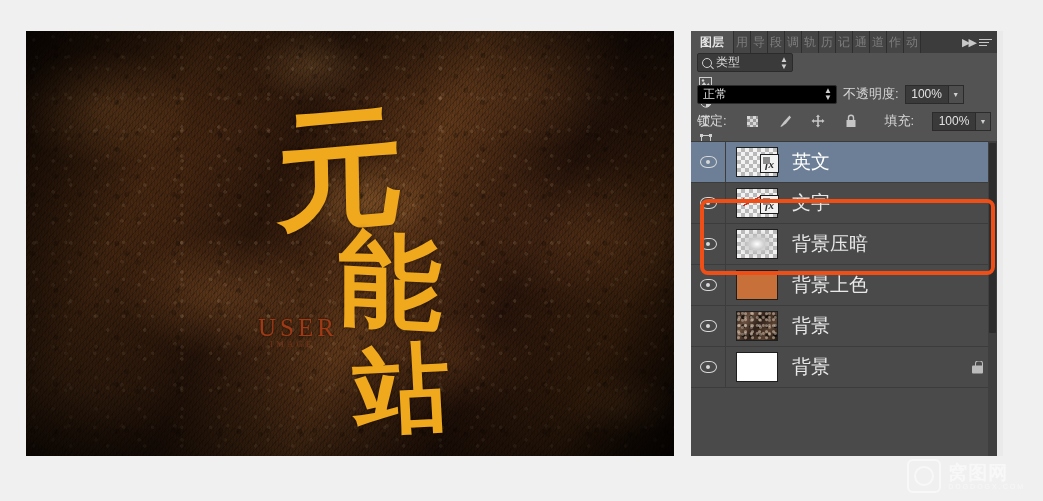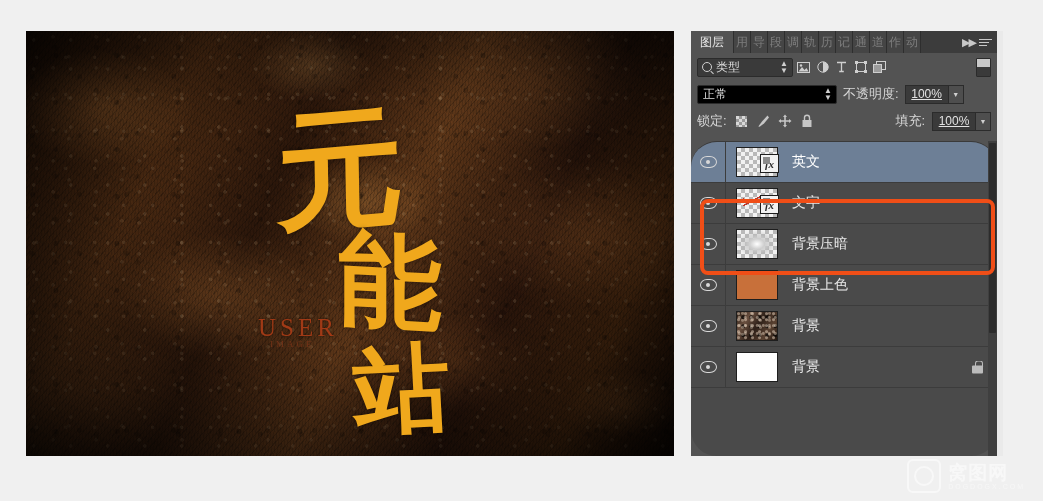--- a/index.html
+++ b/index.html
@@ -92,36 +92,37 @@
   
   #tab-strip{
     position:relative;height:22px;background:#3c3c3c;
     display:flex;align-items:flex-end;overflow:hidden;
   }
   .tab{
     height:22px;line-height:22px;padding:0 9px;
     background:#454545;color:#8a8a8a;font-size:12px;
     border-right:1px solid #2e2e2e;white-space:nowrap;
   }
-  .tab.active{background:#535353;color:#e6e6e6;font-weight:normal;}
+  .tab.active{background:#535353;color:#e6e6e6;font-weight:bold;}
   .tab.clipped{padding:0 2px;color:#7d7d7d;overflow:hidden;max-width:13px;}
   #tab-right{
     position:absolute;right:0;top:0;height:22px;
     display:flex;align-items:center;gap:4px;padding-right:5px;background:#3c3c3c;
   }
   .chev{color:#c8c8c8;font-size:11px;letter-spacing:-2px;}
   .burger{display:inline-block;width:13px;}
   .burger i{display:block;height:1px;background:#c8c8c8;margin:2px 0;}
   .burger i:nth-child(2){width:10px;}
   .burger i:nth-child(3){width:8px;}
 
   
   #filter-row{
-    height:28px;display:flex;align-items:center;padding:0 6px;gap:2px;
+    height:28px;display:flex;align-items:flex-start;padding:0 6px;gap:2px;
     background:#535353;
+    flex-direction:column;
   }
   #type-select{
     width:96px;height:19px;background:#3a3a3a;border:1px solid #2b2b2b;
     border-radius:2px;display:flex;align-items:center;padding:0 4px;
     color:#dcdcdc;font-size:12px;position:relative;box-sizing:border-box;
   }
   .mag{
     width:8px;height:8px;border:1.3px solid #cfcfcf;border-radius:50%;
     position:relative;flex:none;margin-right:4px;
   }
@@ -139,45 +140,44 @@
 
   
   #blend-row{height:26px;display:flex;align-items:center;padding:0 6px;gap:6px;}
   #blend-select{
     width:140px;height:19px;background:#000000;border:1px solid #2b2b2b;border-radius:2px;
     display:flex;align-items:center;padding:0 5px;color:#dcdcdc;position:relative;box-sizing:border-box;
   }
   .lbl{color:#d6d6d6;font-size:13px;white-space:nowrap;}
   #opacity-field,#fill-field{
     width:44px;height:19px;background:#3a3a3a;border:1px solid #2b2b2b;
-    color:#e2e2e2;font-size:12px;display:flex;align-items:center;justify-content:center;box-sizing:border-box;text-decoration:underline;
+    color:#e2e2e2;font-size:12px;display:flex;align-items:center;justify-content:center;box-sizing:border-box;
   }
   .stepper{
     width:15px;height:19px;background:#4e4e4e;border:1px solid #2b2b2b;border-left:none;
     display:flex;align-items:center;justify-content:center;color:#d0d0d0;font-size:7px;box-sizing:border-box;
   }
   .field-group{display:flex;}
 
   
-  #lock-row{height:28px;display:flex;align-items:center;padding:0 6px;gap:7px;}
+  #lock-row{height:28px;display:flex;align-items:center;padding:0 6px;gap:18px;}
   .lockico{width:15px;height:15px;display:flex;align-items:center;justify-content:center;color:#c6c6c6;flex:none;}
   .checker{
     width:11px;height:11px;
     background-image:
       linear-gradient(45deg,#9a9a9a 25%,transparent 25% 75%,#9a9a9a 75%),
       linear-gradient(45deg,#9a9a9a 25%,transparent 25% 75%,#9a9a9a 75%);
     background-size:6px 6px;background-position:0 0,3px 3px;background-color:#d8d8d8;
   }
 
   
   #layer-list{
     position:absolute;left:0;right:0;top:110px;bottom:0;
     background:#4a4a4a;border-top:1px solid #3a3a3a;
     overflow:hidden;
-    border-radius:26px;
   }
   .layer-row{
     height:40px;display:flex;align-items:center;
     border-bottom:1px solid #3c3c3c;background:#4a4a4a;position:relative;
   }
   .layer-row.selected{background:#6d7f96;}
   .eye-cell{
     width:34px;height:100%;display:flex;align-items:center;justify-content:center;
     border-right:1px solid #3c3c3c;flex:none;
   }
@@ -228,21 +228,21 @@
     background:#f2f2f2;border:1.5px solid #1e1e1e;box-sizing:border-box;
     display:flex;align-items:center;justify-content:center;
     font-size:11px;color:#2b2b2b;font-family:"Liberation Serif","DejaVu Serif",serif;font-style:italic;font-weight:bold;
   }
   .fx-badge:before{content:"";position:absolute;left:2px;top:2px;width:7px;height:7px;background:#8a8a8a;}
   .clip-arrow{
     position:absolute;left:38px;top:50%;transform:translateY(-50%);
     color:#d9d9d9;font-size:12px;line-height:1;
   }
   .layer-name{
-    font-size:14px;color:#e8e8e8;padding-left:4px;white-space:nowrap;
+    font-size:19px;color:#e8e8e8;padding-left:4px;white-space:nowrap;
     font-family:Liberation Mono, monospace;
   }
   .layer-row.selected .layer-name{color:#ffffff;}
   .layer-row.clipped .layer-name{padding-left:14px;}
   .lock-badge{
     position:absolute;right:14px;top:50%;transform:translateY(-50%);
     width:11px;height:13px;
   }
   .lock-badge .body{position:absolute;bottom:0;width:11px;height:8px;background:#bcbcbc;border-radius:1px;}
   .lock-badge .shackle{position:absolute;top:0;left:2.5px;width:6px;height:6px;border:1.5px solid #bcbcbc;border-bottom:none;border-radius:3px 3px 0 0;}

